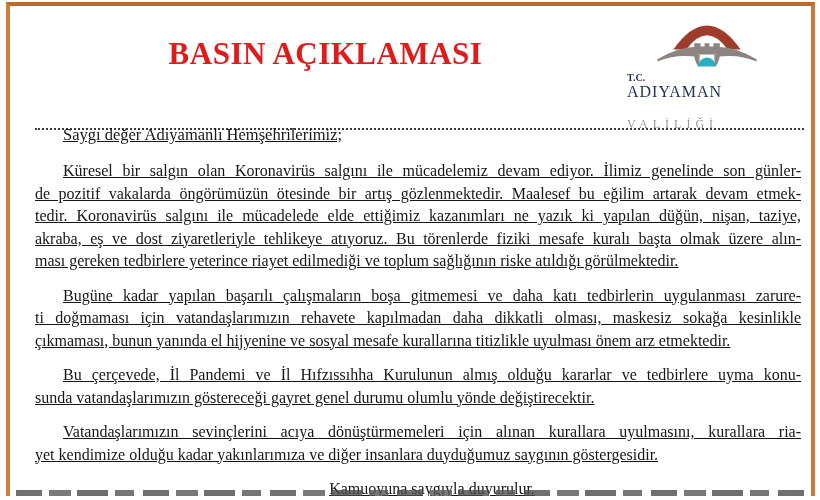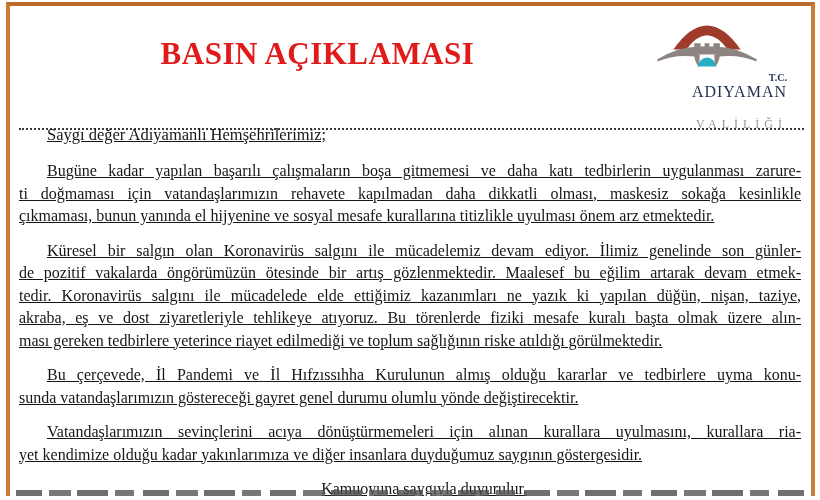--- a/index.html
+++ b/index.html
@@ -8,30 +8,30 @@
     position:relative;
     margin:2px 5px 0 6px;
     height:494px;
     border-top:4px solid #b96a2c;
     border-left:4px solid #cd7c38;
     border-right:4px solid #cd7c38;
     background:#ffffff;
     overflow:hidden;
     box-sizing:border-box;
   }
-  .content{position:relative;padding:0 10px 0 9px;border-radius:10px;}
+  .content{position:relative;padding:0 10px 0 25px;border-radius:10px;}
   
   .header{position:relative;height:112px;}
   .title{
     position:absolute;left:0;right:185px;top:30px;
     text-align:center;
     font-size:31px;font-weight:bold;letter-spacing:.5px;
     color:#e01b1b;
   }
-  .logo{position:absolute;right:14px;top:2px;width:160px;text-align:right;line-height:1;}
+  .logo{position:absolute;right:14px;top:2px;width:160px;text-align:left;line-height:1;}
   .logo .emblem{display:block;margin:0 auto;}
   .logo .tc{font-size:10px;font-weight:bold;color:#1d3050;margin-top:1px;}
   .logo .name{font-size:16px;font-weight:normal;color:#1d3050;letter-spacing:1px;margin-top:1px;}
   .logo .sub{font-size:12px;color:#9a9a9a;letter-spacing:5px;margin-top:18px;}
   
   .bodytext{font-size:16px;color:#161616;line-height:22.5px;text-decoration:underline;}
   .salutation-wrap{position:relative;margin-top:6px;height:24px;}
   .dotted-rule{
     position:absolute;left:0;right:-3px;top:4px;height:0;
     border-top:2px dotted #3a3a3a;
@@ -87,30 +87,30 @@
     </div>
 
     <div class="bodytext">
       <div class="salutation-wrap">
         <div class="dotted-rule"></div>
         <div class="salutation">Saygı değer Adıyamanlı Hemşehrilerimiz;</div>
       </div>
 
       <div>
           <div class="para">
-            <div class="line jline indent">Bugüne kadar yapılan başarılı çalışmaların boşa gitmemesi ve daha katı tedbirlerin uygulanması zarure-</div>
-            <div class="line jline">ti doğmaması için vatandaşlarımızın rehavete kapılmadan daha dikkatli olması, maskesiz sokağa kesinlikle</div>
-            <div class="line">çıkmaması, bunun yanında el hijyenine ve sosyal mesafe kurallarına titizlikle uyulması önem arz etmektedir.</div>
-          </div>
-          <div class="para">
             <div class="line jline indent">Küresel bir salgın olan Koronavirüs salgını ile mücadelemiz devam ediyor. İlimiz genelinde son günler-</div>
             <div class="line jline">de pozitif vakalarda öngörümüzün ötesinde bir artış gözlenmektedir. Maalesef bu eğilim artarak devam etmek-</div>
             <div class="line jline">tedir. Koronavirüs salgını ile mücadelede elde ettiğimiz kazanımları ne yazık ki yapılan düğün, nişan, taziye,</div>
             <div class="line jline">akraba, eş ve dost ziyaretleriyle tehlikeye atıyoruz. Bu törenlerde fiziki mesafe kuralı başta olmak üzere alın-</div>
             <div class="line">ması gereken tedbirlere yeterince riayet edilmediği ve toplum sağlığının riske atıldığı görülmektedir.</div>
+          </div>
+          <div class="para">
+            <div class="line jline indent">Bugüne kadar yapılan başarılı çalışmaların boşa gitmemesi ve daha katı tedbirlerin uygulanması zarure-</div>
+            <div class="line jline">ti doğmaması için vatandaşlarımızın rehavete kapılmadan daha dikkatli olması, maskesiz sokağa kesinlikle</div>
+            <div class="line">çıkmaması, bunun yanında el hijyenine ve sosyal mesafe kurallarına titizlikle uyulması önem arz etmektedir.</div>
           </div>
           <div class="para">
             <div class="line jline indent">Bu çerçevede, İl Pandemi ve İl Hıfzıssıhha Kurulunun almış olduğu kararlar ve tedbirlere uyma konu-</div>
             <div class="line">sunda vatandaşlarımızın göstereceği gayret genel durumu olumlu yönde değiştirecektir.</div>
           </div>
           <div class="para">
             <div class="line jline indent">Vatandaşlarımızın sevinçlerini acıya dönüştürmemeleri için alınan kurallara uyulmasını, kurallara ria-</div>
             <div class="line">yet kendimize olduğu kadar yakınlarımıza ve diğer insanlara duyduğumuz saygının göstergesidir.</div>
           </div>
           <div class="para">

